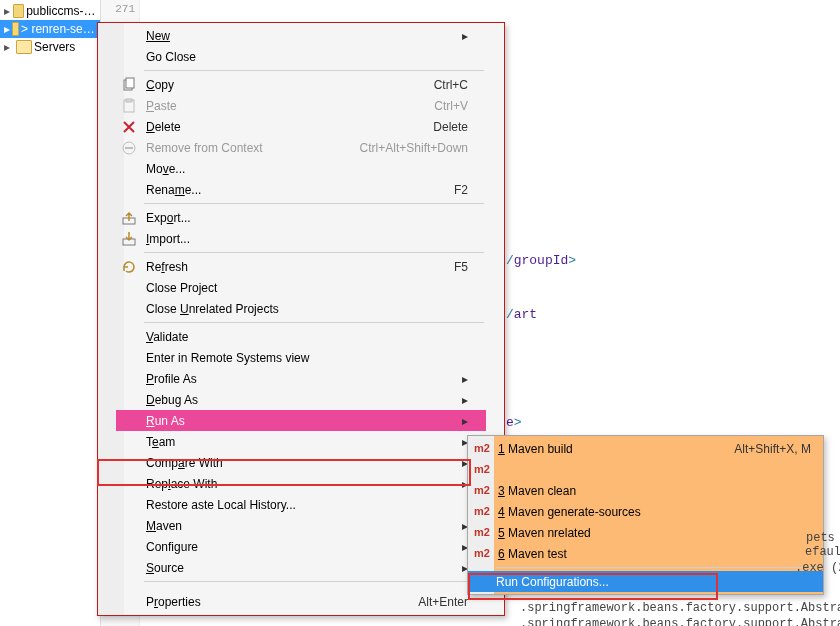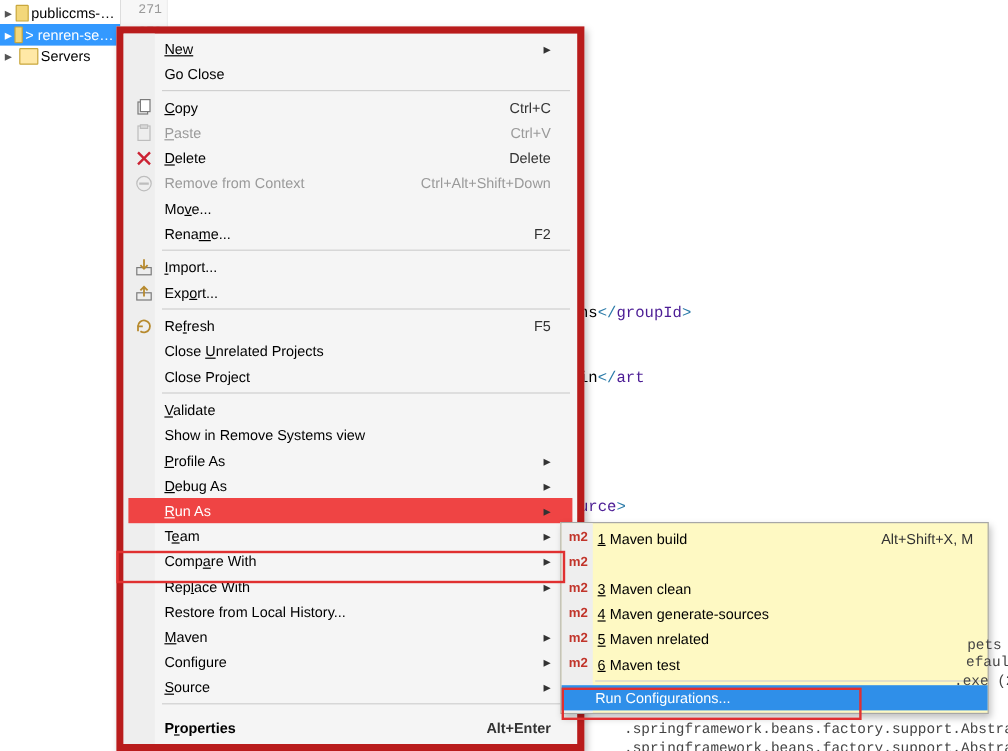--- a/index.html
+++ b/index.html
@@ -90,60 +90,60 @@
   .txt { color: #000;}
   .cmt { color: #2a7aa8;}
 
   
   .menu {
     position: absolute;
     left: 97px;
     top: 22px;
     width: 370px;
     background: #f5f5f5;
-    border: 6px solid #b91c1c;
+    border: 1px solid #b91c1c;
     box-shadow: 2px 3px 6px rgba(0,0,0,0.25);
-    padding: 2px 4px;
+    padding: 2px 18px;
   }
   .menu .iconcol {
     position:absolute; left:0; top:0; bottom:0; width:26px;
     background:#eeeeee;
   }
   .mi {
     position: relative;
     display: flex;
     align-items: center;
     height: 21px;
     padding: 0 18px 0 30px;
   }
-  .mi.props{ padding-top:5px; height:23px;font-weight:bold;}
+  .mi.props{ padding-top:5px; height:23px;}
   .mi .lbl { flex: 1;}
   .mi .sc  { color: #333;}
   .mi .ar  { width: 10px; color: #333; text-align: right;}
-  .mi.hl   { background: #ef4444; color: #fff; }
+  .mi.hl   { background: #ec4899; color: #fff; }
   .mi.dis .lbl, .mi.dis .sc { color: #9a9a9a;}
   .mi u { text-decoration: underline;}
   .sep {
     height: 1px;
     margin: 3px 2px 3px 28px;
     background: #d0d0d0;
   }
   .mi .micon {
     position:absolute; left:5px; top:3px; width:16px; height:16px;
     display:flex; align-items:center; justify-content:center;
   }
   .micon svg { width:16px; height:16px;}
 
   
   .submenu {
     position: absolute;
     left: 467px;
     top: 435px;
     width: 355px;
-    background: #fef9c3;
+    background: #fdba74;
     border: 1px solid #a7a7a7;
     box-shadow: 2px 3px 6px rgba(0,0,0,0.25);
     padding: 2px 0;
   }
   .submenu .iconcol {
     position:absolute; left:0; top:0; bottom:0; width:26px;
     background:#eeeeee;
   }
   .si {
     position: relative;
@@ -299,57 +299,57 @@
       </div>
     <div class="mi">
         <span class="lbl">Rena<u>m</u>e...</span>
         <span class="sc">F2</span>
       </div>
     <div class="sep"></div>
     <div class="mi">
       <span class="micon">
           <svg viewBox="0 0 16 16">
             <rect x="2" y="8" width="12" height="6" fill="none" stroke="#7a7a7a"></rect>
+            <path d="M8 11 v-8 M5 6 l3 -3 3 3" fill="none" stroke="#b78a2e" stroke-width="1.5"></path>
+          </svg>
+        </span>
+      <span class="lbl">Exp<u>o</u>rt...</span>
+    </div>
+    <div class="mi">
+      <span class="micon">
+          <svg viewBox="0 0 16 16">
+            <rect x="2" y="8" width="12" height="6" fill="none" stroke="#7a7a7a"></rect>
             <path d="M8 1 v8 M5 6 l3 3 3 -3" fill="none" stroke="#b78a2e" stroke-width="1.5"></path>
           </svg>
         </span>
       <span class="lbl"><u>I</u>mport...</span>
-    </div>
-    <div class="mi">
-      <span class="micon">
-          <svg viewBox="0 0 16 16">
-            <rect x="2" y="8" width="12" height="6" fill="none" stroke="#7a7a7a"></rect>
-            <path d="M8 11 v-8 M5 6 l3 -3 3 3" fill="none" stroke="#b78a2e" stroke-width="1.5"></path>
-          </svg>
-        </span>
-      <span class="lbl">Exp<u>o</u>rt...</span>
     </div>
     <div class="sep"></div>
     <div class="mi">
       <span class="micon">
           <svg viewBox="0 0 16 16">
             <path d="M3 8 a5 5 0 1 1 2 4" fill="none" stroke="#b78a2e" stroke-width="1.5"></path>
             <path d="M3 12 v-4 h4" fill="none" stroke="#b78a2e" stroke-width="1.5"></path>
           </svg>
         </span>
       <span class="lbl">Re<u>f</u>resh</span>
         <span class="sc">F5</span>
     </div>
     <div class="mi">
+        <span class="lbl">Close Project</span>
+      </div>
+    <div class="mi">
         <span class="lbl">Close <u>U</u>nrelated Projects</span>
       </div>
-    <div class="mi">
-        <span class="lbl">Close Project</span>
-      </div>
     <div class="sep"></div>
     <div class="mi">
         <span class="lbl"><u>V</u>alidate</span>
       </div>
     <div class="mi">
-        <span class="lbl">Show in Remove Systems view</span>
+        <span class="lbl">Enter in Remote Systems view</span>
       </div>
     <div class="mi">
         <span class="lbl"><u>P</u>rofile As</span>
         <span class="ar">▸</span>
       </div>
     <div class="mi">
         <span class="lbl"><u>D</u>ebug As</span>
         <span class="ar">▸</span>
       </div>
     <div class="mi hl">
@@ -362,21 +362,21 @@
       </div>
     <div class="mi">
         <span class="lbl">Comp<u>a</u>re With</span>
         <span class="ar">▸</span>
       </div>
     <div class="mi">
         <span class="lbl">Rep<u>l</u>ace With</span>
         <span class="ar">▸</span>
       </div>
     <div class="mi">
-        <span class="lbl">Restore from Local History...</span>
+        <span class="lbl">Restore aste Local History...</span>
       </div>
     <div class="mi">
         <span class="lbl"><u>M</u>aven</span>
         <span class="ar">▸</span>
       </div>
     <div class="mi">
         <span class="lbl">Confi<u>g</u>ure</span>
         <span class="ar">▸</span>
       </div>
     <div class="mi">

